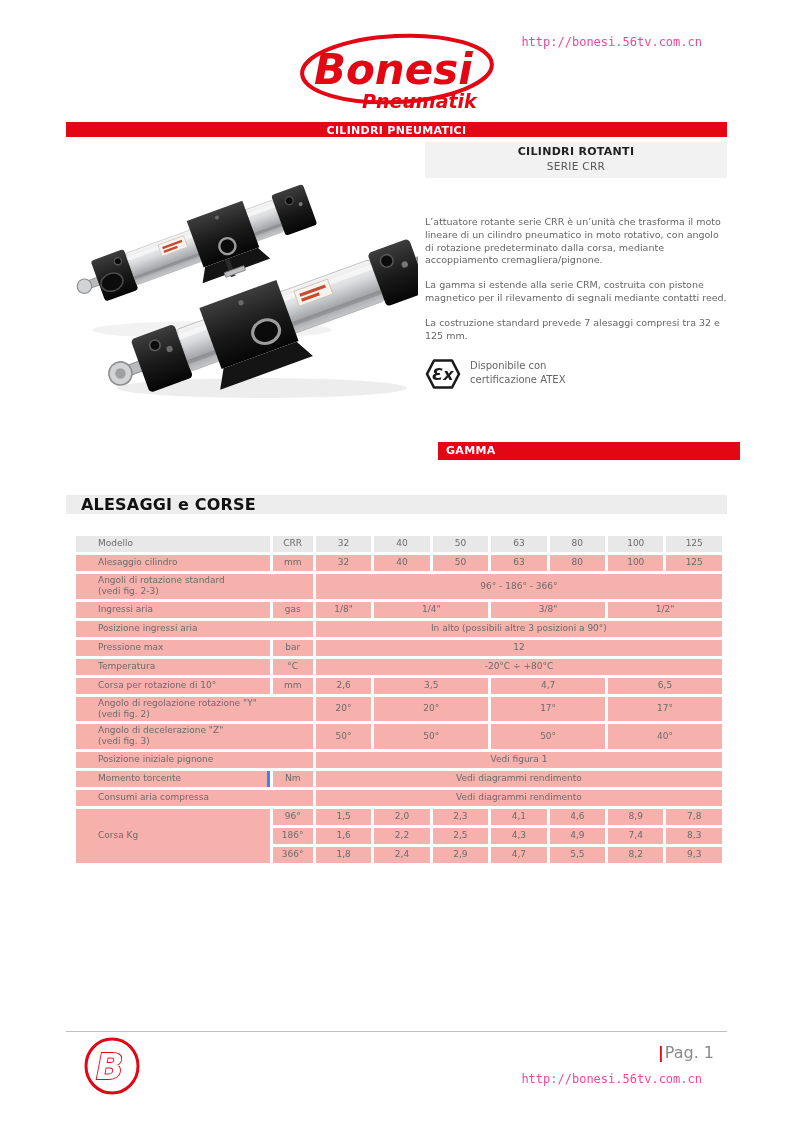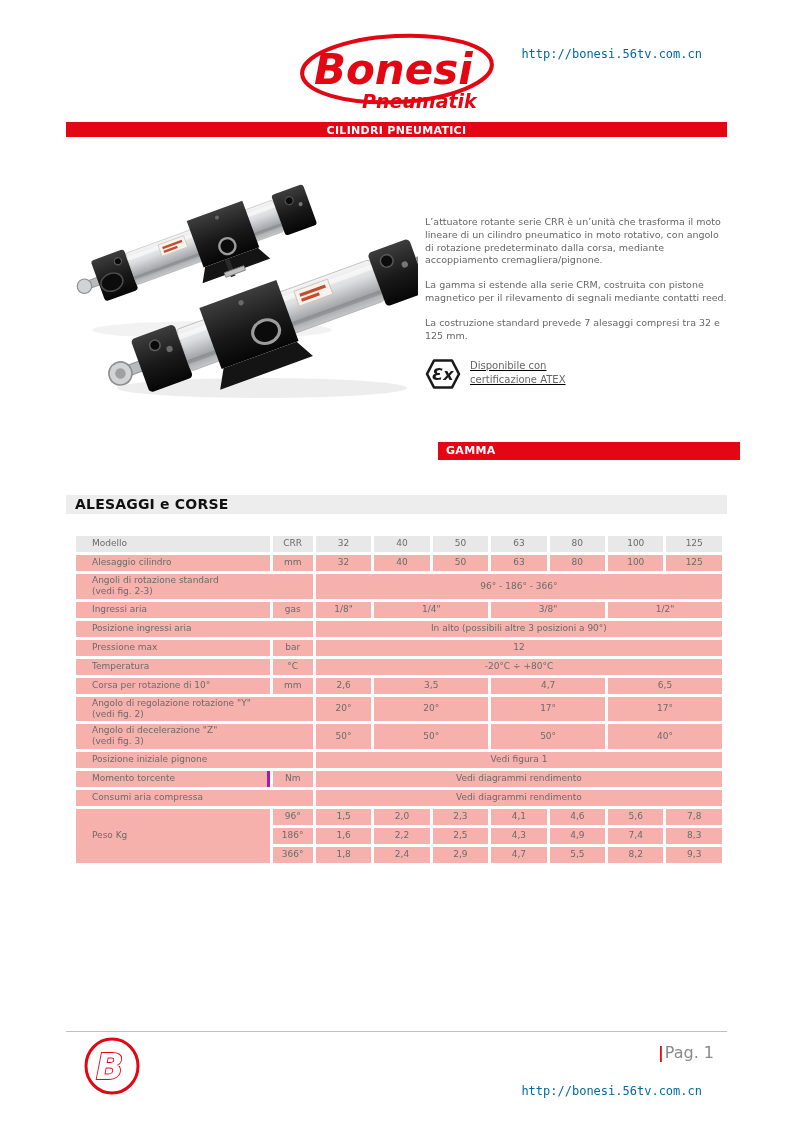--- a/index.html
+++ b/index.html
@@ -6,21 +6,21 @@
   html,body { background:#fff; }
   .page {
     position:relative; width:794px; height:1123px; background:#fff;
     font-family:"DejaVu Sans", sans-serif; overflow:hidden; margin:0 auto;
   }
   .abs { position:absolute; }
 
   
   .logo-wrap { left:298px; top:32px; width:200px; height:92px; }
   .top-url, .footer-url {
-    font-family:"DejaVu Sans Mono", monospace; font-size:12px; color:#0369a1;margin-top:12px;
+    font-family:"DejaVu Sans Mono", monospace; font-size:12px; color:#ec4899;
   }
   .top-url { right:92px; top:35px; }
 
   
   .red-banner {
     left:66px; top:122px; width:661px; height:15px; background:#e30613;
     color:#fff; font-size:11px; font-weight:bold; text-align:center;
     line-height:18px; letter-spacing:.3px;
   }
   .rotanti-box {
@@ -31,44 +31,44 @@
   .rotanti-box .t2 { font-size:10.5px; color:#555; margin-top:2px; letter-spacing:.3px; }
 
   
   .figure { left:62px; top:180px; width:356px; height:232px; }
 
   
   .intro { left:425px; top:204px; width:302px; color:#666; font-size:9.5px; line-height:1.35; }
   .intro p { margin-bottom:11px;margin-top:12px; }
 
   
-  .atex { left:424px; top:357px; display:flex; align-items:flex-start; gap:8px;text-decoration:underline; }
+  .atex { left:424px; top:357px; display:flex; align-items:flex-start; gap:8px; }
   .atex-text { font-size:10px; color:#666; line-height:1.35; padding-top:2px; }
 
   .gamma-banner {
     left:425px; top:442px; width:302px; height:18px; background:#e30613;
     color:#fff; font-size:11px; font-weight:bold; line-height:18px;
     padding-left:8px; letter-spacing:.3px;margin-left:13px;
   }
   .section-banner {
     left:66px; top:495px; width:661px; height:19px; background:#ededed;
-    color:#111; font-size:14px; font-weight:bold; line-height:19px;
-    padding-left:9px; letter-spacing:.2px;
+    color:#111; font-size:16px; font-weight:bold; line-height:19px;
+    padding-left:15px; letter-spacing:.2px;
   }
 
   
   .spec-table-wrap { left:73px; top:533px; width:655px; }
   table.spec { border-collapse:separate; border-spacing:3px; width:652px;
     font-size:9px; color:#6b6b6b; table-layout:fixed; }
   table.spec td { background:#f7b1ac; text-align:center; height:16px;
     padding:1px 3px; vertical-align:middle; line-height:1.25; overflow:hidden; }
-  table.spec td.label { text-align:left; padding-left:16px; }
+  table.spec td.label { text-align:left; padding-left:22px; }
   table.spec td.unit  { }
   table.spec tr.header td { background:#e8e8e8; }
-  table.spec td.divider { border-right:3px solid #a21caf; }
+  table.spec td.divider { border-right:3px solid #3b82f6; }
   table.spec td .sub { display:block; }
   col.c-label { width:192px; } col.c-unit { width:40px; } col.c-d { width:55px; }
 
   
   .footer-line { left:66px; top:1031px; width:661px; height:1px; background:#bfbfbf; }
   .footer-logo { left:82px; top:1037px; width:60px; height:58px; }
   .pag { right:80px; top:1043px; font-size:16px; color:#8a8a8a; }
   .pag .bar { color:#e30613; font-weight:bold; margin-right:1px; }
   .footer-url { right:92px; top:1072px; }
 </style>
@@ -82,20 +82,24 @@
       <ellipse cx="99" cy="37" rx="95" ry="33" fill="none" stroke="#e30613" stroke-width="4" transform="rotate(-3 99 37)"></ellipse>
       <text x="16" y="52" font-size="42" font-style="italic" font-weight="bold" fill="#e30613" font-family="DejaVu Sans, sans-serif">Bonesi</text>
       <text x="64" y="76" font-size="19" font-style="italic" font-weight="bold" fill="#e30613" font-family="DejaVu Sans, sans-serif">Pneumatik</text>
     </svg>
   </div>
 
   <div class="abs top-url">http://bonesi.56tv.com.cn</div>
 
   <div class="abs red-banner">CILINDRI PNEUMATICI</div>
 
+  <div class="abs rotanti-box">
+    <div class="t1">CILINDRI ROTANTI</div>
+    <div class="t2">SERIE CRR</div>
+  </div>
 
   <div class="abs figure">
     <svg width="356" height="232" viewBox="0 0 356 232">
       <defs>
         <linearGradient id="alu" x1="0" y1="0" x2="0" y2="1">
           <stop offset="0" stop-color="#f5f5f5"></stop>
             <stop offset="0.35" stop-color="#dcdddf"></stop>
           <stop offset="0.75" stop-color="#a2a3a6"></stop>
             <stop offset="1" stop-color="#c6c7c9"></stop>
         </linearGradient>
@@ -297,28 +301,28 @@
             <td class="unit">Nm</td>
             <td colspan="7">Vedi diagrammi rendimento</td>
           </tr>
           <tr>
             <td class="label" colspan="2">
               <span class="sub">Consumi aria compressa</span>
             </td>
             <td colspan="7">Vedi diagrammi rendimento</td>
           </tr>
           <tr>
-            <td class="label" rowspan="3">Peso Kg</td>
+            <td class="label" rowspan="3">Corsa Kg</td>
             <td class="unit">96°</td>
             <td>1,5</td>
             <td>2,0</td>
             <td>2,3</td>
             <td>4,1</td>
             <td>4,6</td>
-            <td>5,6</td>
+            <td>8,9</td>
             <td>7,8</td>
           </tr>
           <tr>
             <td class="unit">186°</td>
             <td>1,6</td>
             <td>2,2</td>
             <td>2,5</td>
             <td>4,3</td>
             <td>4,9</td>
             <td>7,4</td>

